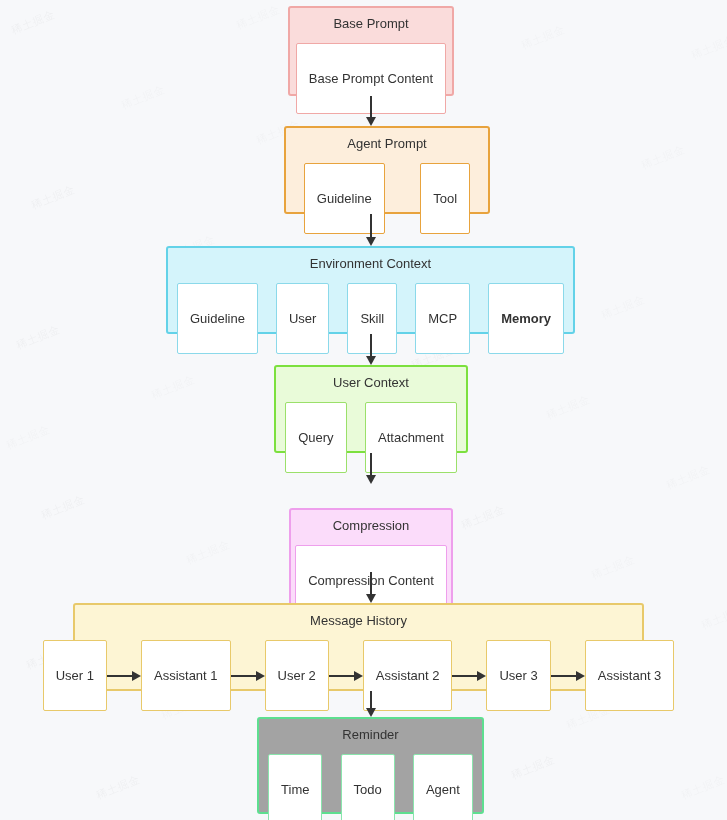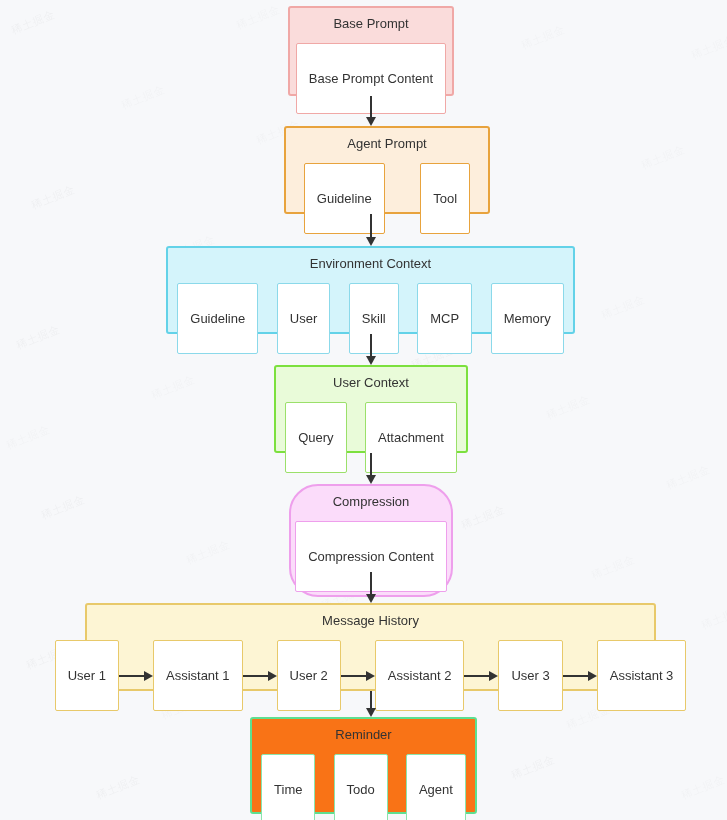--- a/index.html
+++ b/index.html
@@ -213,37 +213,37 @@
         <div class="node" style="border-color: rgb(232, 163, 61);">Tool</div>
       </div>
     </div>
     <div class="group" style="left: 166px; top: 246px; width: 409px; height: 88px; background: rgb(212, 244, 251); border-color: rgb(99, 210, 232);">
       <div class="group-title">Environment Context</div>
       <div class="group-row spread">
         <div class="node" style="border-color: rgb(139, 217, 234);">Guideline</div>
         <div class="node" style="border-color: rgb(139, 217, 234);">User</div>
         <div class="node" style="border-color: rgb(139, 217, 234);">Skill</div>
         <div class="node" style="border-color: rgb(139, 217, 234);">MCP</div>
-        <div class="node" style="border-color: rgb(139, 217, 234);">Memory</div>
+        <div class="node" style="border-color: rgb(139, 217, 234); font-weight: bold;">Memory</div>
       </div>
     </div>
     <div class="group" style="left: 274px; top: 365px; width: 194px; height: 88px; background: rgb(233, 251, 217); border-color: rgb(124, 224, 62);">
       <div class="group-title">User Context</div>
       <div class="group-row spread">
         <div class="node" style="border-color: rgb(155, 224, 106);">Query</div>
         <div class="node" style="border-color: rgb(155, 224, 106);">Attachment</div>
       </div>
     </div>
-    <div class="group" style="left: 289px; top: 484px; width: 164px; height: 113px; background: rgb(251, 220, 250); border-color: rgb(238, 159, 236); border-radius: 29px;">
+    <div class="group" style="left: 289px; top: 508px; width: 164px; height: 113px; background: rgb(251, 220, 250); border-color: rgb(238, 159, 236);">
       <div class="group-title">Compression</div>
       <div class="group-row">
         <div class="node" style="border-color: rgb(238, 159, 236); text-align: center;">Compression Content</div>
       </div>
     </div>
-    <div class="group" style="left: 85px; top: 603px; width: 571px; height: 88px; background: rgb(253, 245, 212); border-color: rgb(232, 201, 106);">
+    <div class="group" style="left: 73px; top: 603px; width: 571px; height: 88px; background: rgb(253, 245, 212); border-color: rgb(232, 201, 106);">
       <div class="group-title">Message History</div>
       <div class="group-row">
         <div class="node" style="border-color: rgb(232, 201, 106); text-align: center;">User 1</div>
         <div class="arrow-h">
           <div class="shaft"></div>
           <div class="head"></div>
         </div>
         <div class="node" style="border-color: rgb(232, 201, 106);">Assistant 1</div>
         <div class="arrow-h">
           <div class="shaft"></div>
@@ -260,21 +260,21 @@
           <div class="head"></div>
         </div>
         <div class="node" style="border-color: rgb(232, 201, 106);">User 3</div>
         <div class="arrow-h">
           <div class="shaft"></div>
           <div class="head"></div>
         </div>
         <div class="node" style="border-color: rgb(232, 201, 106);">Assistant 3</div>
       </div>
     </div>
-    <div class="group" style="left: 250px; top: 717px; width: 227px; height: 97px; background: #f97316; border-color: rgb(94, 223, 144);">
+    <div class="group" style="left: 257px; top: 717px; width: 227px; height: 97px; background: #a3a3a3; border-color: rgb(94, 223, 144);">
       <div class="group-title">Reminder</div>
       <div class="group-row spread">
         <div class="node" style="border-color: rgb(138, 229, 173);">Time</div>
         <div class="node" style="border-color: rgb(138, 229, 173);">Todo</div>
         <div class="node" style="border-color: rgb(138, 229, 173);">Agent</div>
       </div>
     </div>
   </div>
 
 </body></html>

